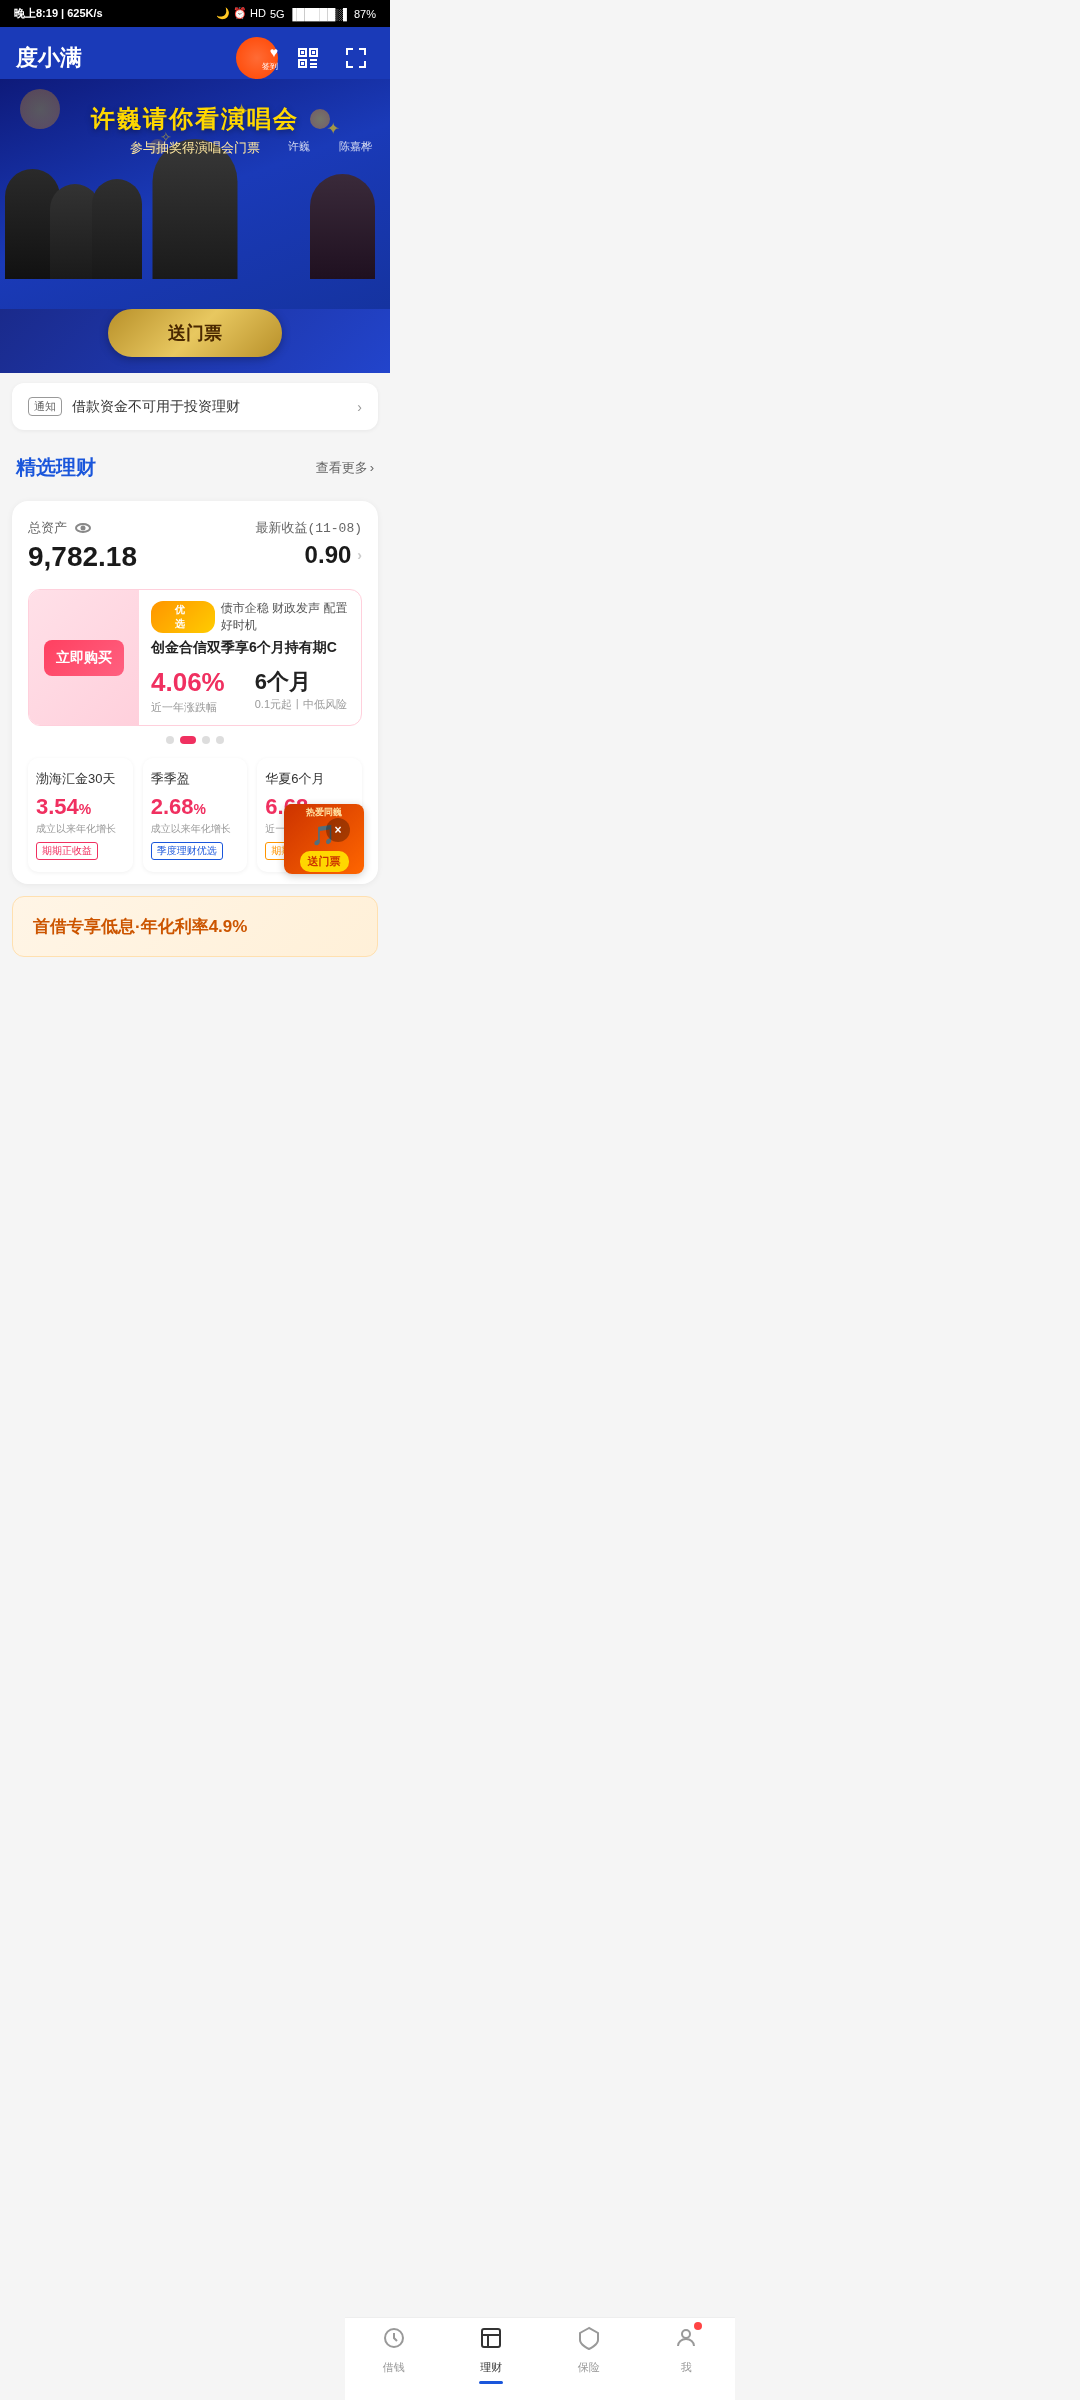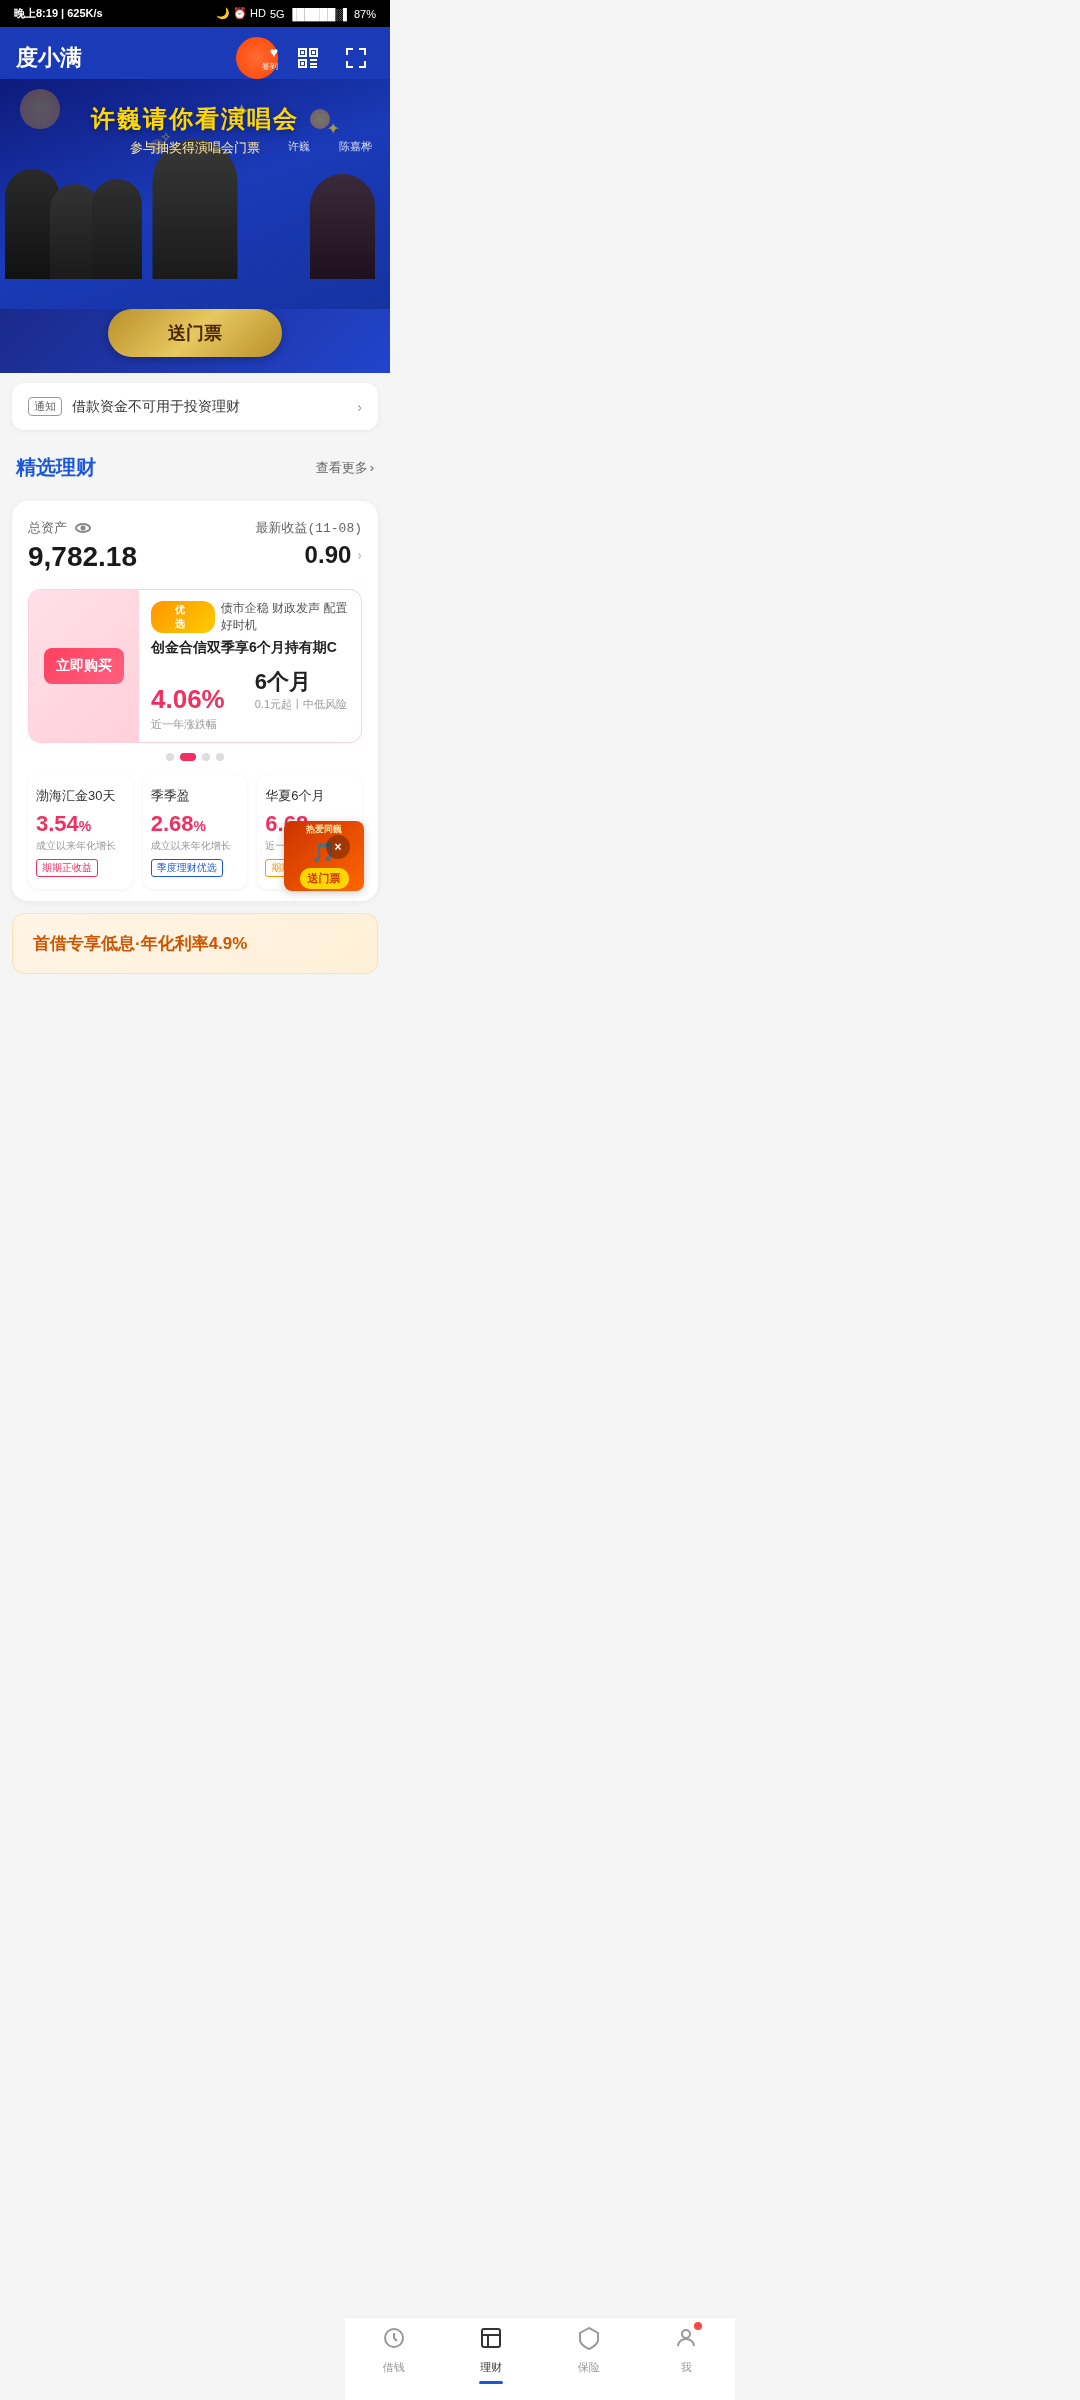--- a/index.html
+++ b/index.html
@@ -200,21 +200,20 @@
     }
     .featured-stats {
       display: flex;
       gap: 30px;
     }
     .stat-block {}
     .stat-value {
       font-size: 26px;
       font-weight: bold;
       color: #f03060;
-      margin-top: 17px;
     }
     .stat-label {
       font-size: 11px;
       color: #999;
       margin-top: 2px;
     }
     .stat-sublabel {
       font-size: 11px;
       color: #999;
     }

